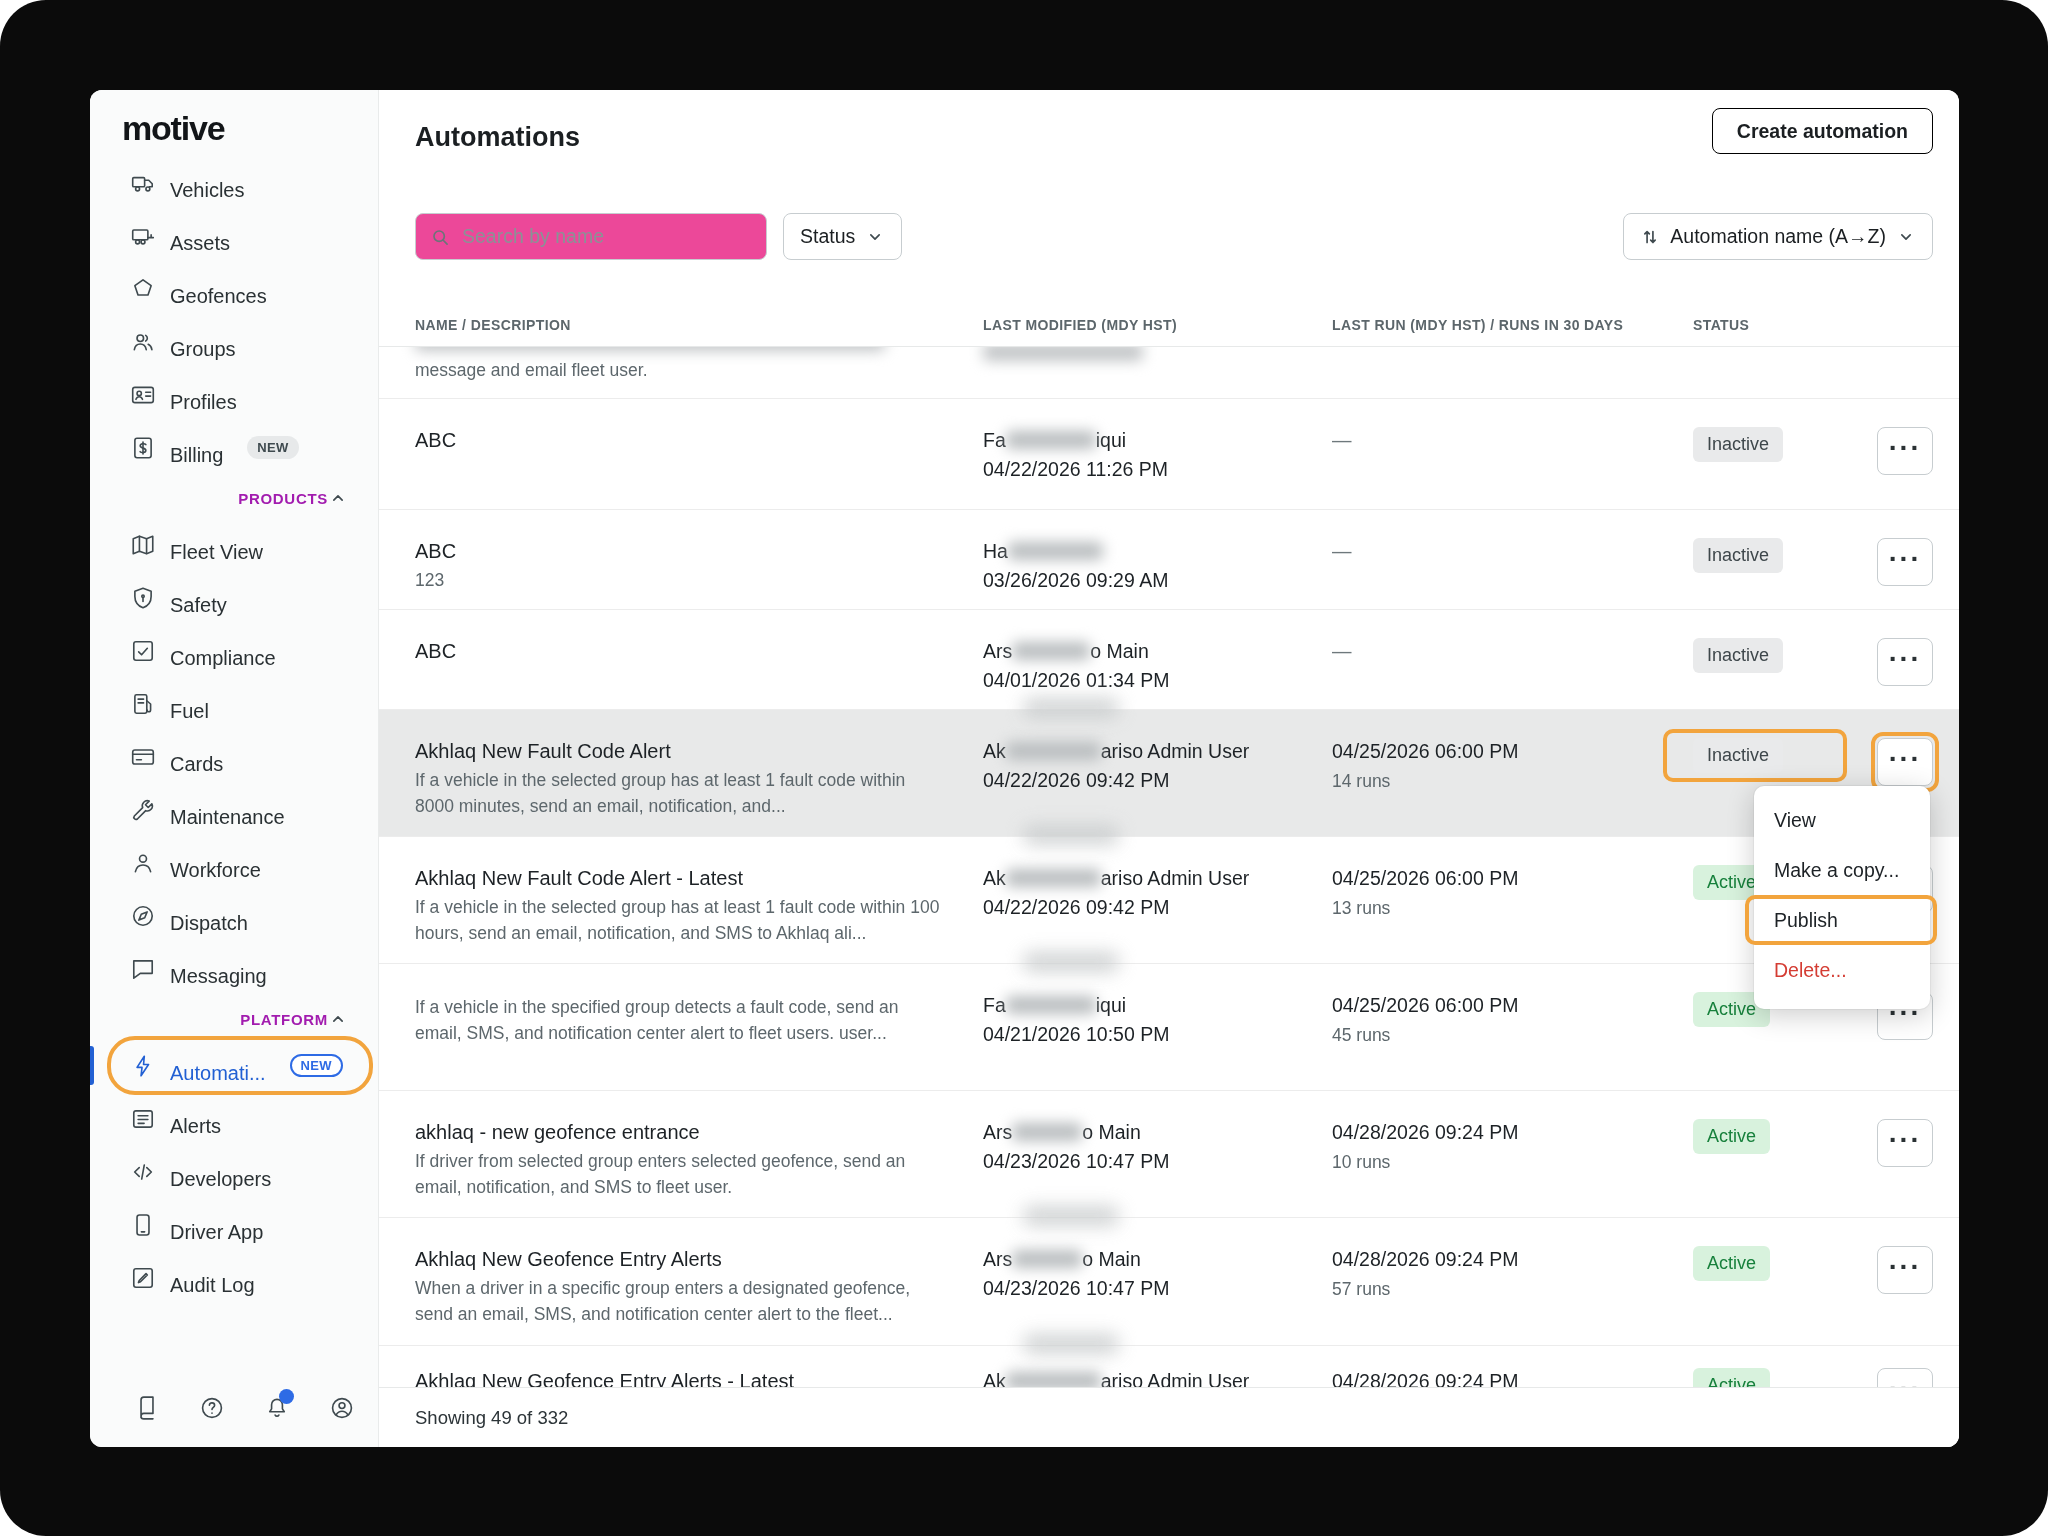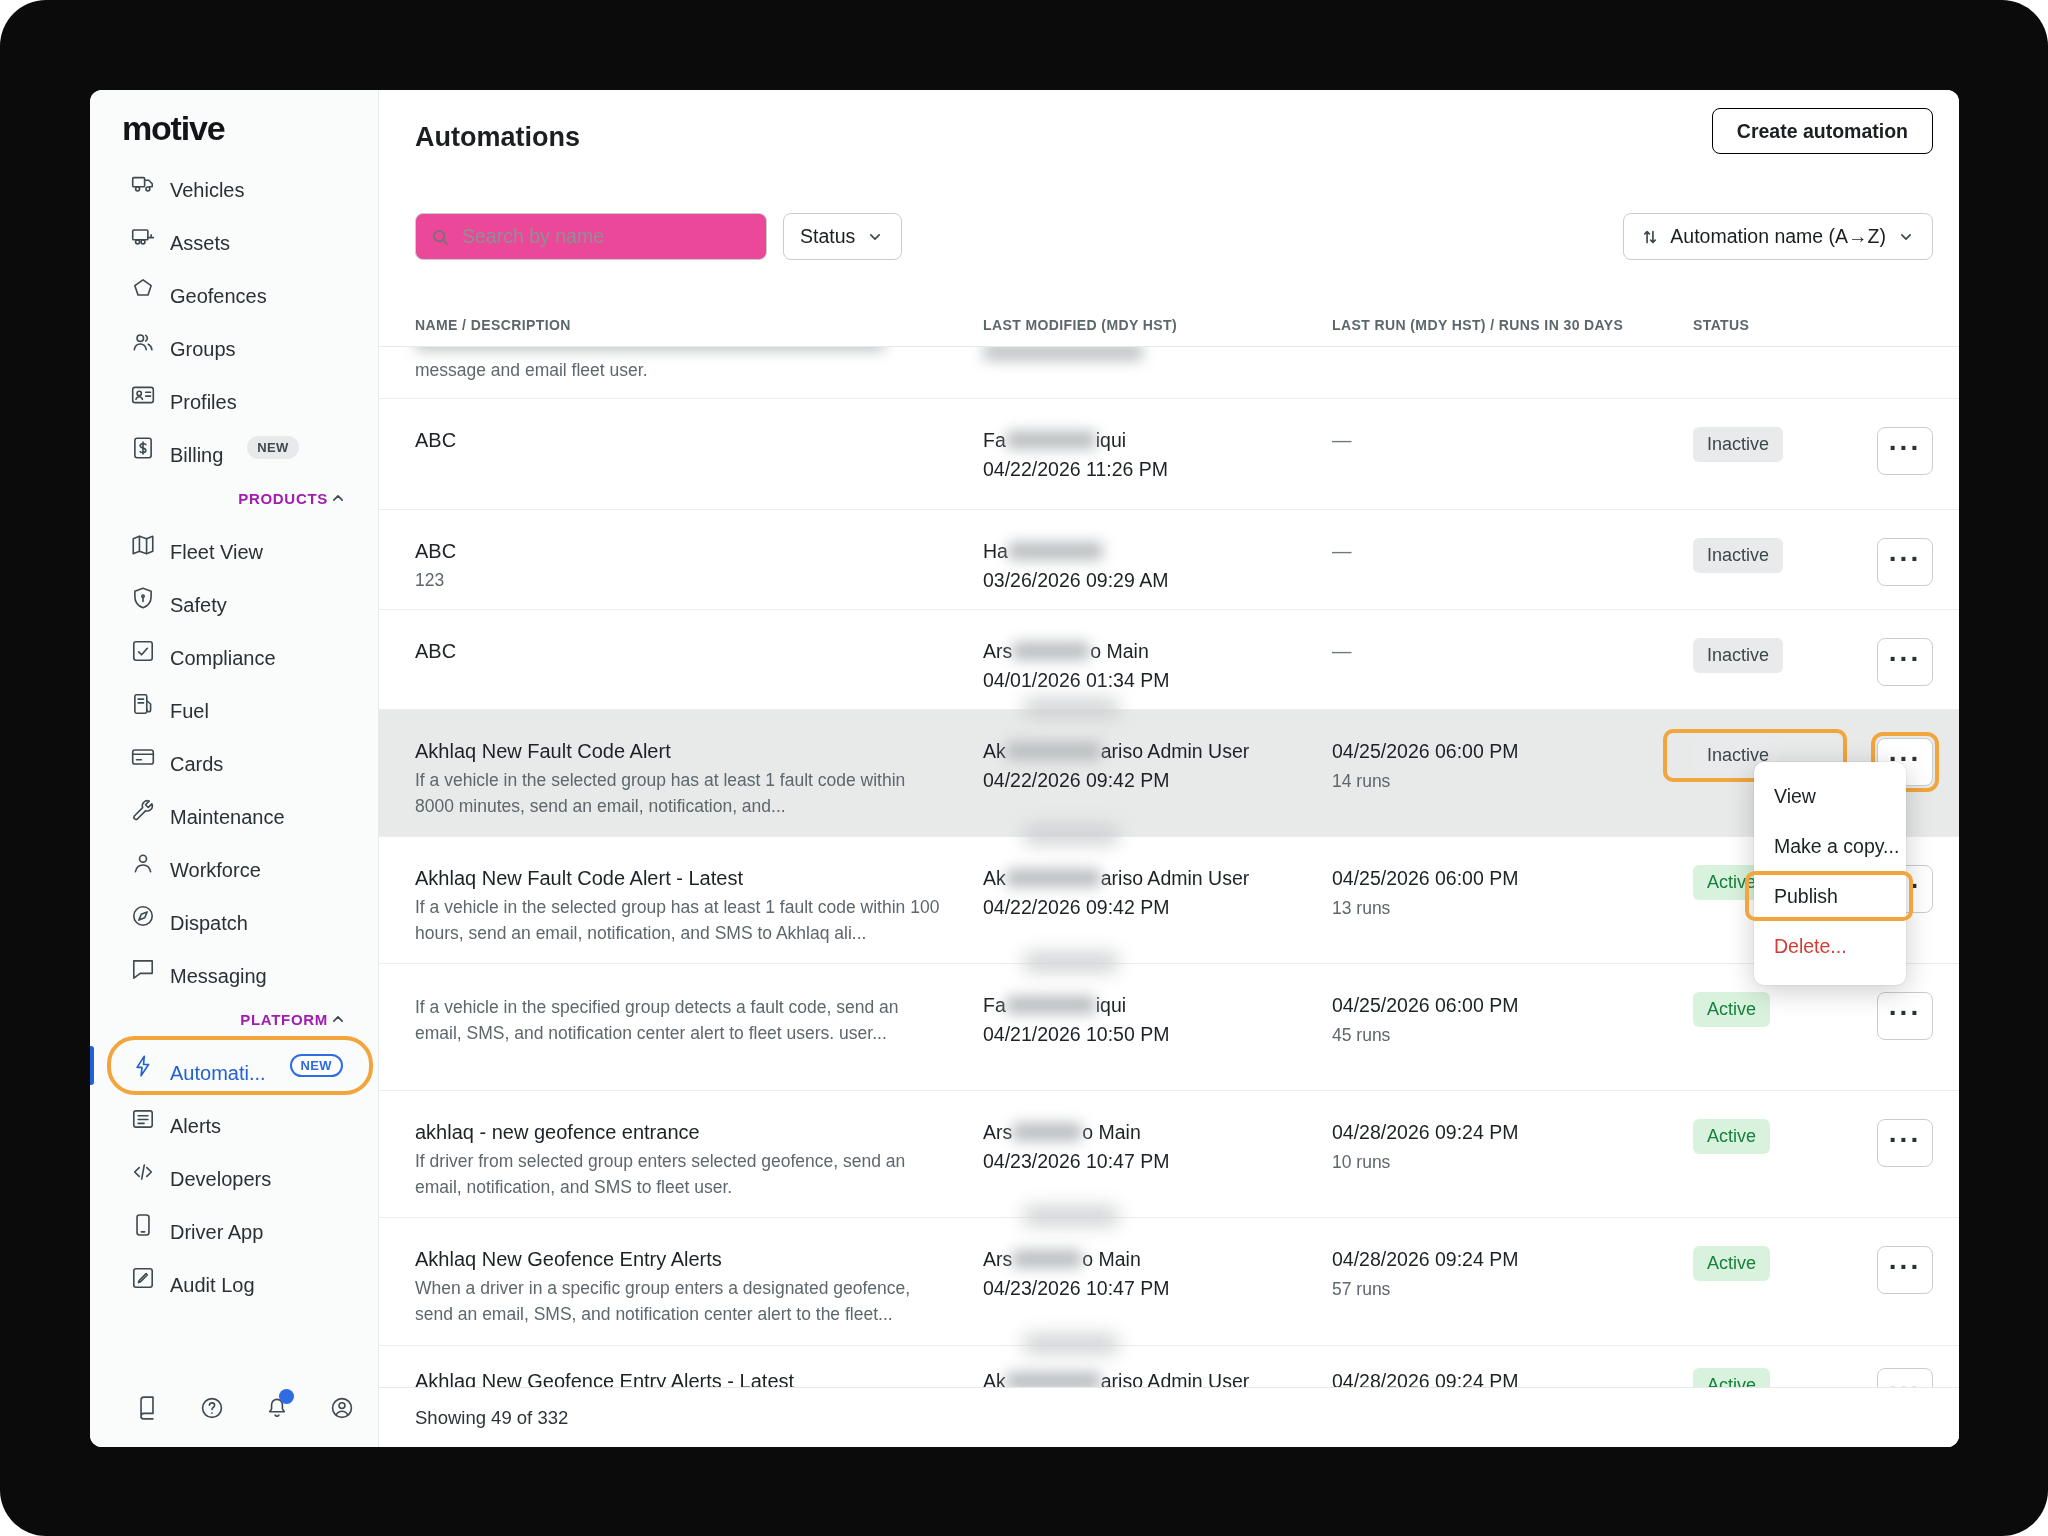--- a/index.html
+++ b/index.html
@@ -67,21 +67,21 @@
   .blur-blob{display:inline-block;height:18px;border-radius:5px;background:#b9bdbf;filter:blur(7px);vertical-align:-2px;}
   .smudge{position:absolute;top:-12px;left:644px;width:96px;height:20px;background:#c9cccd;border-radius:8px;filter:blur(9px);opacity:.85;pointer-events:none;}
   .trow.partial{height:52px;padding-top:0;overflow:hidden;}
   .p-inner{margin-top:-18px;}
   .p-blob1{display:block;width:470px;height:18px;border-radius:5px;background:#c2c5c7;filter:blur(7px);margin:4px 0 0;}
   .p-text{font-size:17.5px;color:#5d676c;line-height:26px;margin-top:6px;}
   .p-blob2{display:block;width:160px;height:18px;border-radius:5px;background:#c2c5c7;filter:blur(7px);margin-top:-4px;}
   .tfoot{height:59px;border-top:1px solid #e7e9e9;display:flex;align-items:center;padding-left:36px;font-size:18.5px;color:#2c3438;background:#fff;position:relative;z-index:5;}
 
   
-  .menu{position:absolute;left:1664px;top:672px;width:152px;background:#fff;border-radius:10px;box-shadow:0 6px 28px rgba(0,0,0,.2),0 0 0 1px rgba(0,0,0,.04);padding:9px 0 14px;z-index:20;box-sizing:border-box;}
+  .menu{position:absolute;left:1664px;top:696px;width:176px;background:#fff;border-radius:10px;box-shadow:0 6px 28px rgba(0,0,0,.2),0 0 0 1px rgba(0,0,0,.04);padding:9px 0 14px;z-index:20;box-sizing:border-box;}
   .menu-item{height:50px;display:flex;align-items:center;padding:0 20px;font-size:19.5px;color:#1d2226;cursor:pointer;position:relative;white-space:nowrap;}
   .menu-item.danger{color:#d43c33;}
   .ring-publish::after{content:'';position:absolute;left:-9px;right:-7px;top:0;bottom:0;border:4px solid #F2A43D;border-radius:10px;pointer-events:none;}
 </style>
 </head>
 <body>
 
 <div class="frame">
   <div class="app">
 

